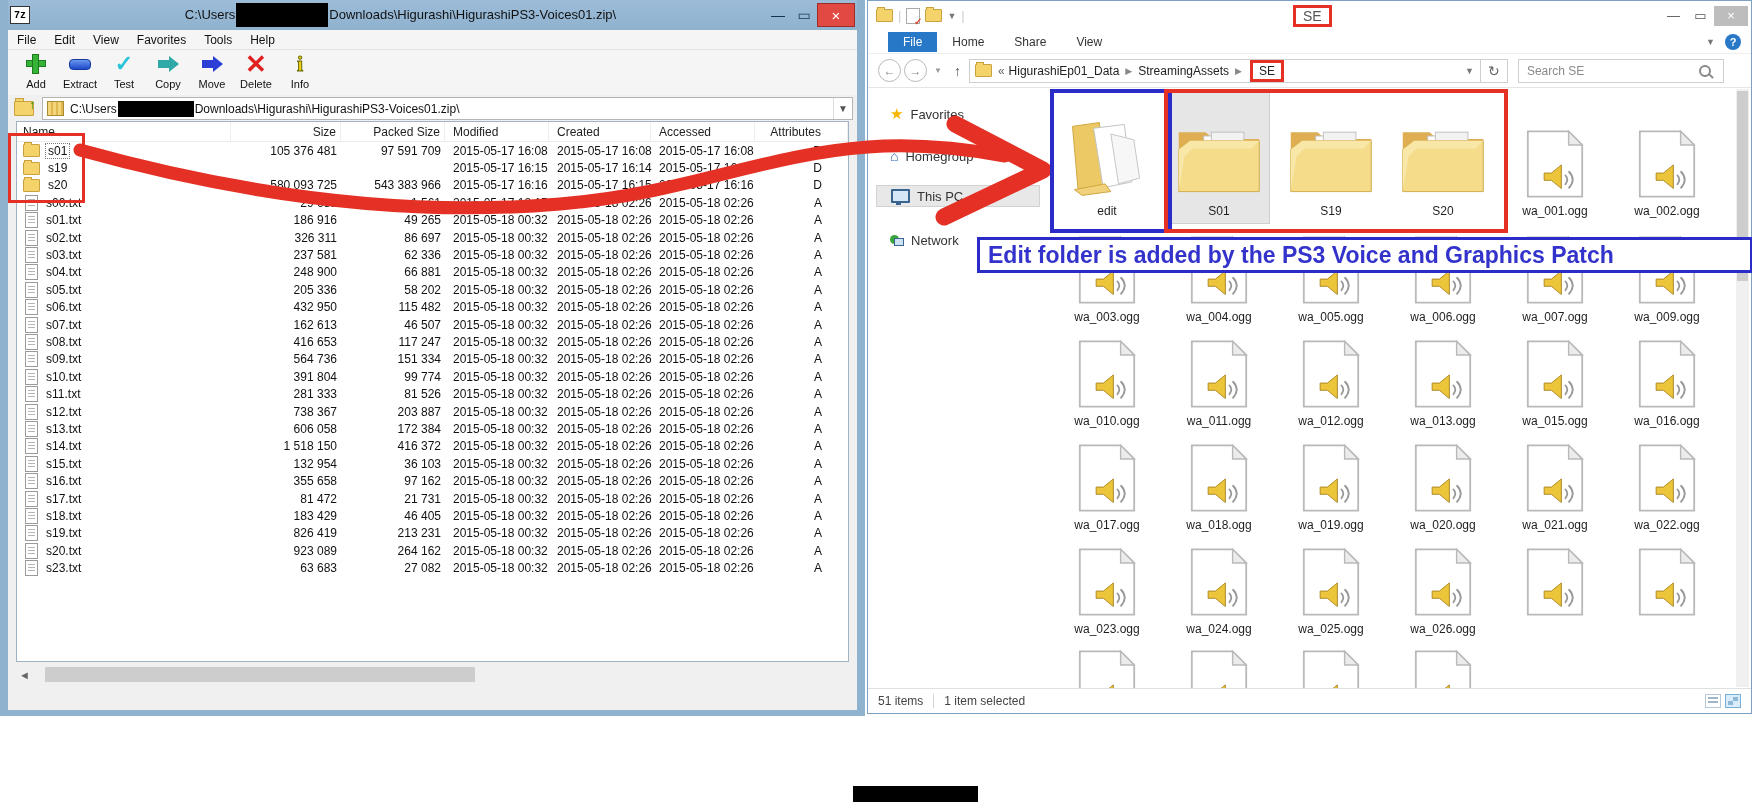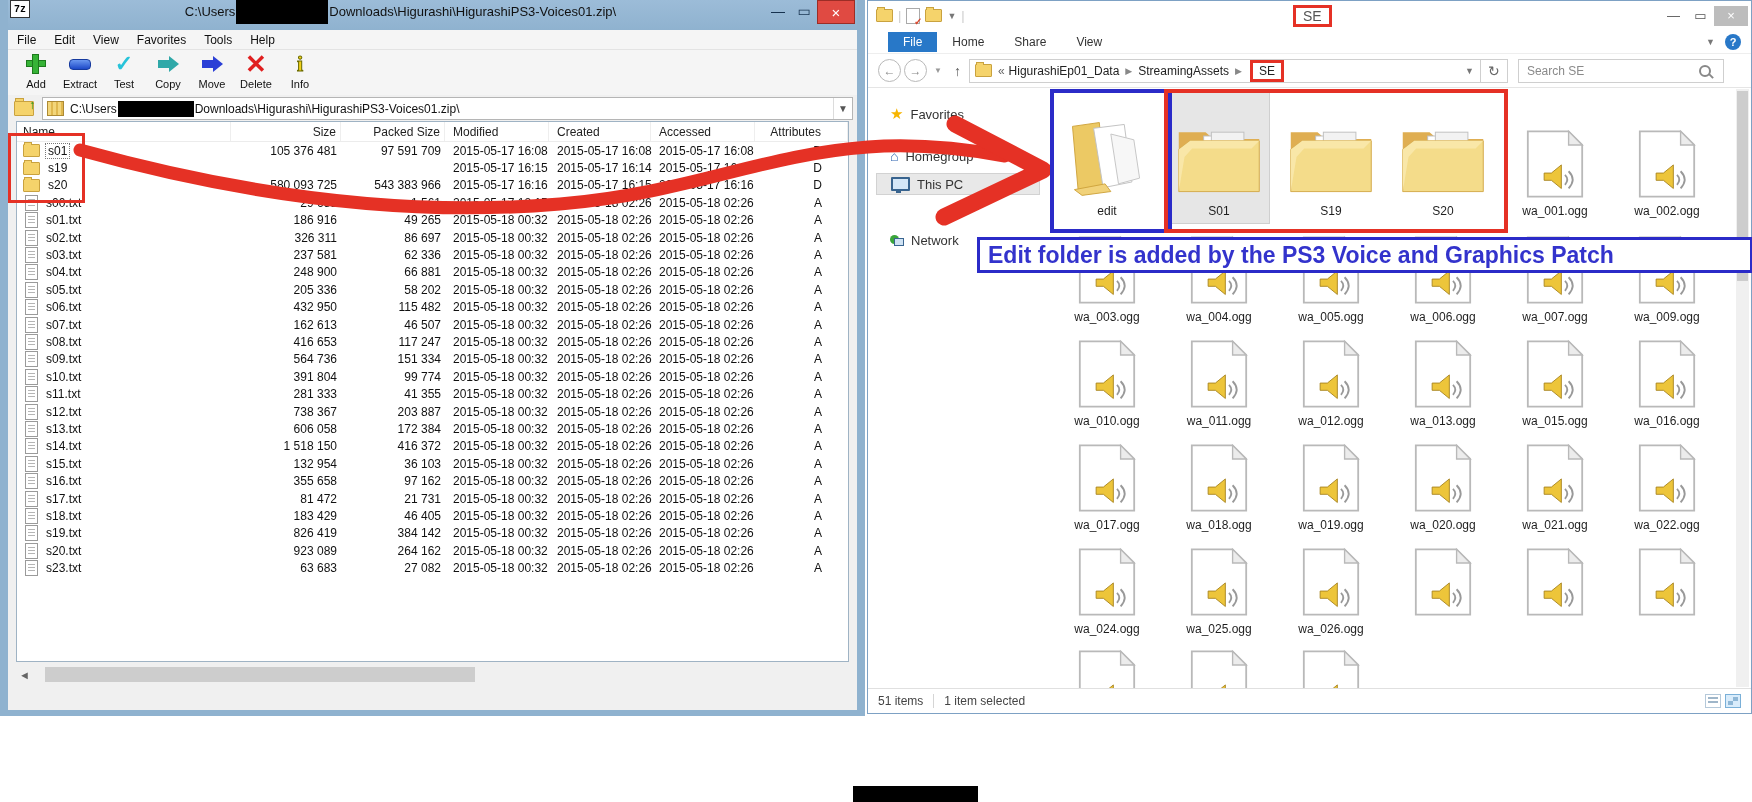--- a/index.html
+++ b/index.html
@@ -3,21 +3,21 @@
 <meta charset="utf-8">
 <style>
   html,body{margin:0;padding:0}
   body{width:1752px;height:802px;position:relative;overflow:hidden;background:#fff;
        font-family:"Liberation Sans",sans-serif;-webkit-font-smoothing:antialiased}
   .abs{position:absolute}
 
   
   #sz{position:absolute;left:0;top:0;width:865px;height:716px;background:#f0f0f0;
       border-left:8px solid #8fb2cf;border-right:8px solid #8fb2cf;border-bottom:6px solid #8fb2cf;box-sizing:border-box}
-  #sz-title{height:30px;background:linear-gradient(#9cbcd8,#8fb2cf);display:flex;align-items:flex-start;font-size:13px;color:#111}
+  #sz-title{height:30px;background:linear-gradient(#9cbcd8,#8fb2cf);display:flex;align-items:center;font-size:13px;color:#111}
   #sz-title .appico{width:18px;height:16px;background:#fff;border:1px solid #333;margin:0 6px 0 2px;
       font:bold 10px "Liberation Mono",monospace;color:#000;display:flex;align-items:center;justify-content:center}
   #sz-title .t{flex:1;text-align:center;white-space:nowrap;overflow:hidden}
   .censor-t{display:inline-block;width:92px;height:24px;background:#000;vertical-align:-8px;margin:0 1px}
   .censor-a{display:inline-block;width:76px;height:16px;background:#000;vertical-align:-4px;margin:0 1px}
   .winbtn{width:26px;height:22px;display:flex;align-items:center;justify-content:center;font-size:14px;color:#16324f}
   .winbtn.close7{width:36px;background:#e04a42;color:#fff;border:1px solid #9c2d26;margin-right:2px;font-size:15px}
   #sz-menu{height:19px;display:flex;align-items:center;background:#f5f5f5;border-bottom:1px solid #e3e3e3;font-size:12px;color:#111}
   #sz-menu span{padding:2px 9px}
   #sz-tools{height:45px;display:flex;align-items:flex-start;background:#f5f5f5;padding-left:6px}
@@ -390,21 +390,21 @@
           <span class="c cre">2015-05-18 02:26</span>
           <span class="c acc">2015-05-18 02:26</span>
           <span class="c attr">A</span>
         </div>
         <div class="sz-row">
           <span class="c name">
             <span class="doc-mini"></span>
             <span class="nm">s11.txt</span>
           </span>
           <span class="c size">281 333</span>
-          <span class="c packed">41 355</span>
+          <span class="c packed">81 526</span>
           <span class="c mod">2015-05-18 00:32</span>
           <span class="c cre">2015-05-18 02:26</span>
           <span class="c acc">2015-05-18 02:26</span>
           <span class="c attr">A</span>
         </div>
         <div class="sz-row">
           <span class="c name">
             <span class="doc-mini"></span>
             <span class="nm">s12.txt</span>
           </span>
@@ -486,21 +486,21 @@
           <span class="c cre">2015-05-18 02:26</span>
           <span class="c acc">2015-05-18 02:26</span>
           <span class="c attr">A</span>
         </div>
         <div class="sz-row">
           <span class="c name">
             <span class="doc-mini"></span>
             <span class="nm">s19.txt</span>
           </span>
           <span class="c size">826 419</span>
-          <span class="c packed">384 142</span>
+          <span class="c packed">213 231</span>
           <span class="c mod">2015-05-18 00:32</span>
           <span class="c cre">2015-05-18 02:26</span>
           <span class="c acc">2015-05-18 02:26</span>
           <span class="c attr">A</span>
         </div>
         <div class="sz-row">
           <span class="c name">
             <span class="doc-mini"></span>
             <span class="nm">s20.txt</span>
           </span>
@@ -579,21 +579,21 @@
   </div>
   <div id="ex-side">
     <div class="side-item" style="top:14px">
         <span class="star">★</span>
         <span>Favorites</span>
       </div>
     <div class="side-item" style="top:56px">
         <span class="homeg">⌂</span>
         <span>Homegroup</span>
       </div>
-    <div class="side-item sel" style="top:84px">
+    <div class="side-item sel" style="top:96px">
         <span class="pcmon"></span>
         <span>This PC</span>
       </div>
     <div class="side-item" style="top:140px">
         <span class="netico"></span>
         <span>Network</span>
       </div>
   </div>
   <div id="ex-grid">
       <div class="tile big">
@@ -858,20 +858,31 @@
       <div class="tile">
         <div class="ticon">
           <svg width="58" height="70" viewBox="0 0 64 76">
             <path d="M2 2 H47 L62 17 V74 H2 Z" fill="#ffffff" stroke="#b9b9b9" stroke-width="2"></path>
             <path d="M47 2 V17 H62 Z" fill="#ececec" stroke="#b9b9b9" stroke-width="1.5"></path>
             <path d="M20 48 h8 l11 -9 v26 l-11 -9 h-8 z" fill="#edc53a" stroke="#a88420"></path>
             <path d="M43 50 q5 5 0 11 M47 46 q9 9 0 19" stroke="#999999" fill="none" stroke-width="2"></path>
           </svg>
         </div>
         <div class="tlabel">wa_022.ogg</div>
+      </div>
+      <div class="tile">
+        <div class="ticon">
+          <svg width="58" height="70" viewBox="0 0 64 76">
+            <path d="M2 2 H47 L62 17 V74 H2 Z" fill="#ffffff" stroke="#b9b9b9" stroke-width="2"></path>
+            <path d="M47 2 V17 H62 Z" fill="#ececec" stroke="#b9b9b9" stroke-width="1.5"></path>
+            <path d="M20 48 h8 l11 -9 v26 l-11 -9 h-8 z" fill="#edc53a" stroke="#a88420"></path>
+            <path d="M43 50 q5 5 0 11 M47 46 q9 9 0 19" stroke="#999999" fill="none" stroke-width="2"></path>
+          </svg>
+        </div>
+        <div class="tlabel">wa_023.ogg</div>
       </div>
       <div class="tile">
         <div class="ticon">
           <svg width="58" height="70" viewBox="0 0 64 76">
             <path d="M2 2 H47 L62 17 V74 H2 Z" fill="#ffffff" stroke="#b9b9b9" stroke-width="2"></path>
             <path d="M47 2 V17 H62 Z" fill="#ececec" stroke="#b9b9b9" stroke-width="1.5"></path>
             <path d="M20 48 h8 l11 -9 v26 l-11 -9 h-8 z" fill="#edc53a" stroke="#a88420"></path>
             <path d="M43 50 q5 5 0 11 M47 46 q9 9 0 19" stroke="#999999" fill="none" stroke-width="2"></path>
           </svg>
         </div>

